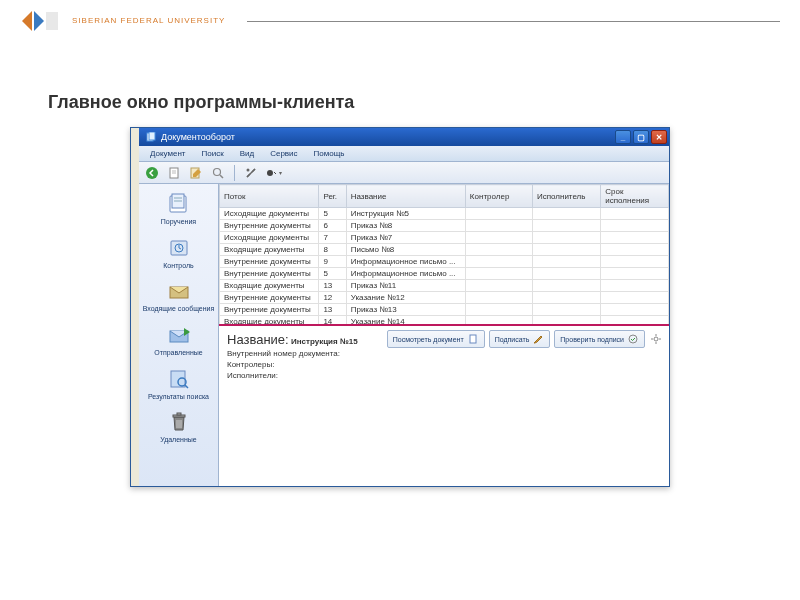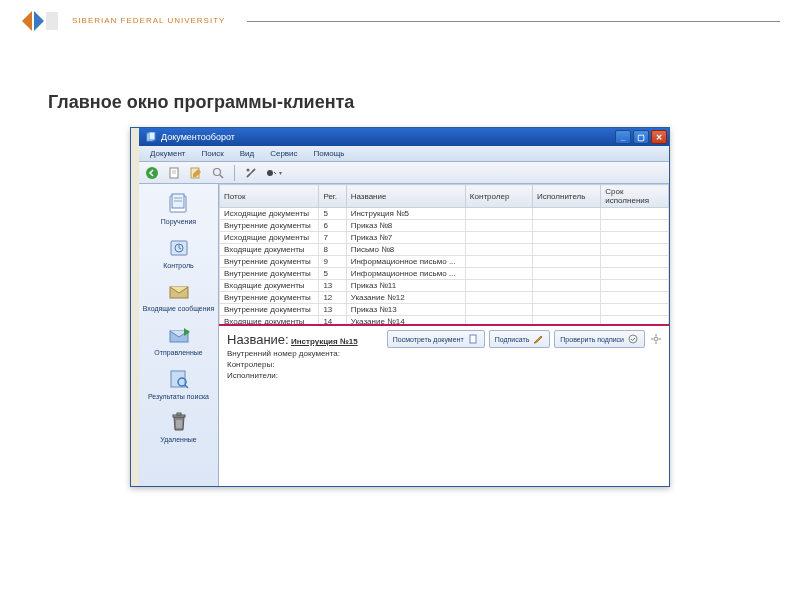--- a/index.html
+++ b/index.html
@@ -33,21 +33,21 @@
   .table-wrap { flex: 0 0 142px; overflow: auto; border-bottom: 2px solid #be185d; }
   table { width: 100%; border-collapse: collapse; font-size: 8px; }
   th { background: linear-gradient(#f4f6fa, #e0e6f0); border: 1px solid #c8d0dc; padding: 2px 4px; text-align: left; color: #333; font-weight: normal; position: sticky; top: 0; }
   td { border: 1px solid #e0e0e0; padding: 1px 4px; color: #333; white-space: nowrap; overflow: hidden; }
   .detail-panel { flex: 1; padding: 6px 8px; font-size: 8px; color: #333; position: relative; }
   .detail-actions { position: absolute; top: 4px; right: 6px; display: flex; gap: 4px; align-items: center; }
   .detail-btn { border: 1px solid #a0b4d0; background: linear-gradient(#f6f8fc, #e4ecf6); padding: 2px 5px; font-size: 7px; color: #1a3a6a; display: flex; align-items: center; gap: 3px; border-radius: 2px; }
   .detail-icon { width: 12px; height: 12px; display: flex; align-items: center; justify-content: center; }
   .detail-line { margin-bottom: 2px; }
   .detail-title-label { font-size: 13px; }
-  .detail-title-value { font-weight: bold; text-decoration: underline; }
+  .detail-title-value { font-weight: bold; }
   .col-flow { width: 100px; } .col-reg { width: 28px; } .col-name { width: 120px; }
   .col-ctrl { width: 70px; } .col-exec { width: 70px; } .col-due { width: 70px; }
 </style>
 </head>
 <body>
 
 <div class="slide-header">
   <div class="logo">
     <svg viewBox="0 0 40 26">
         <path d="M2 13 L12 3 L12 23 Z" fill="#d67a2a"></path>

